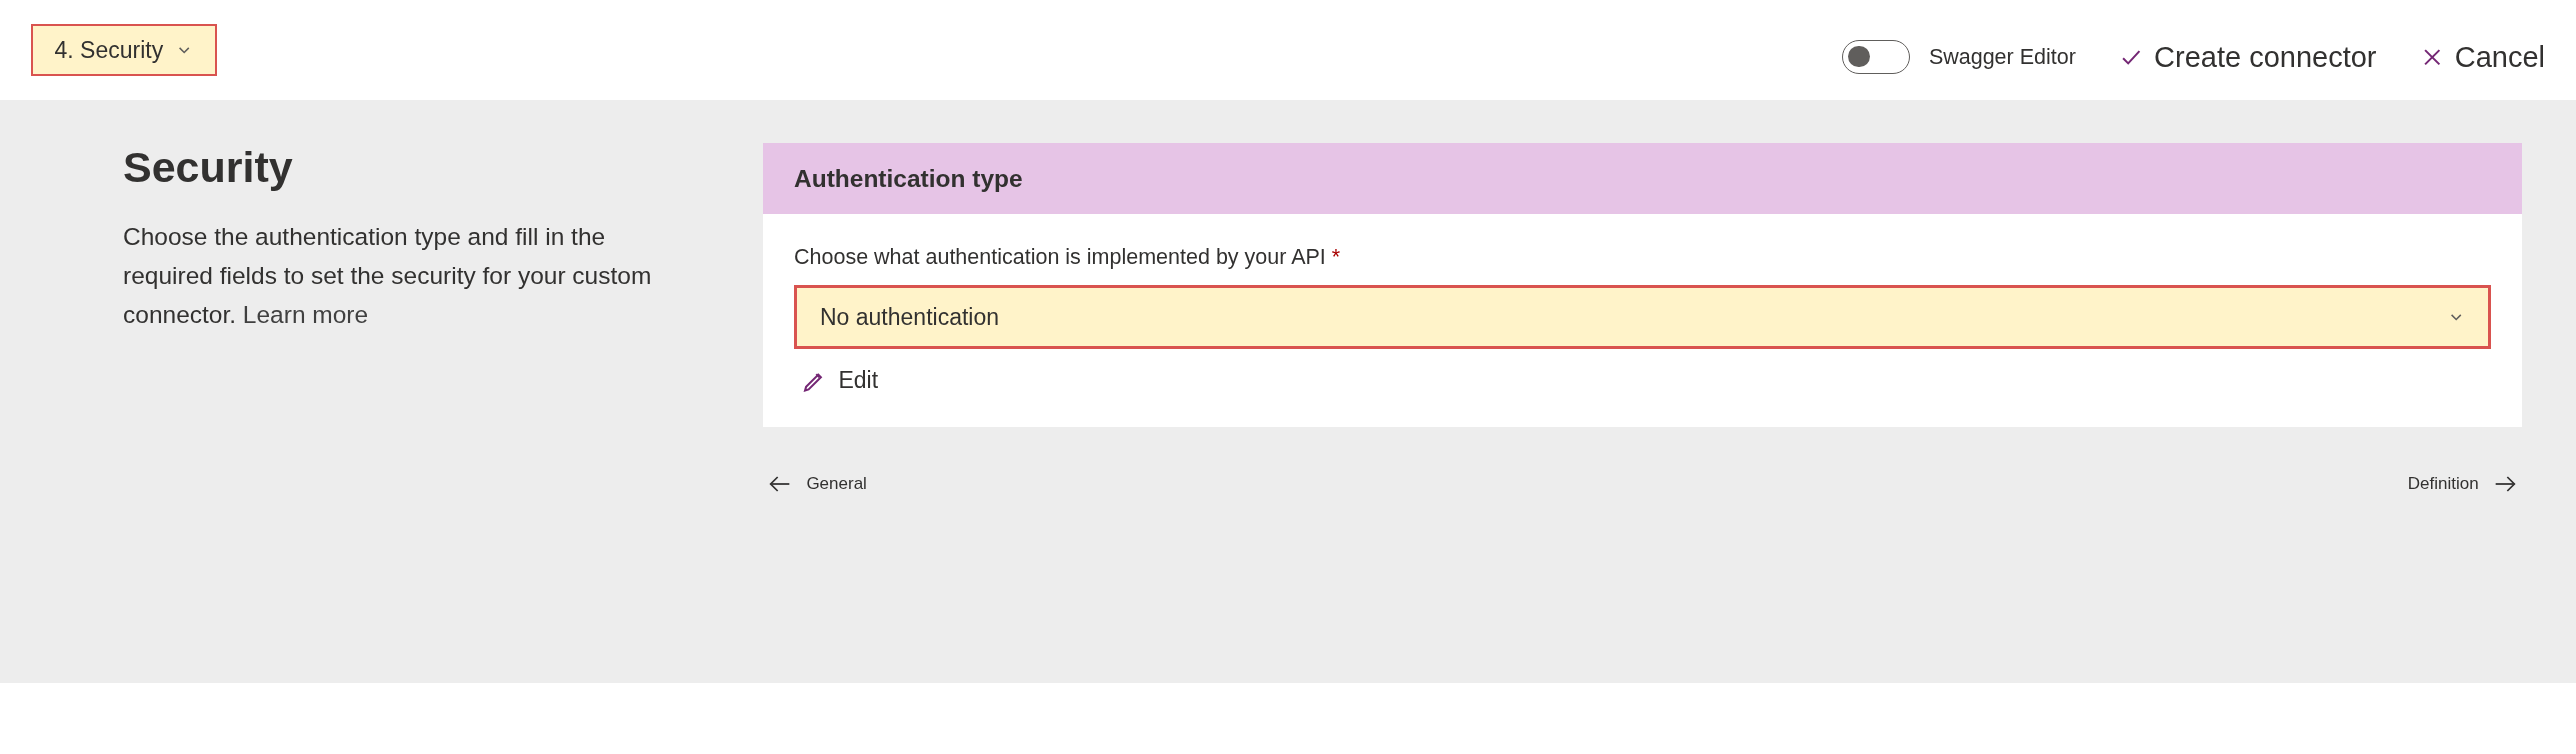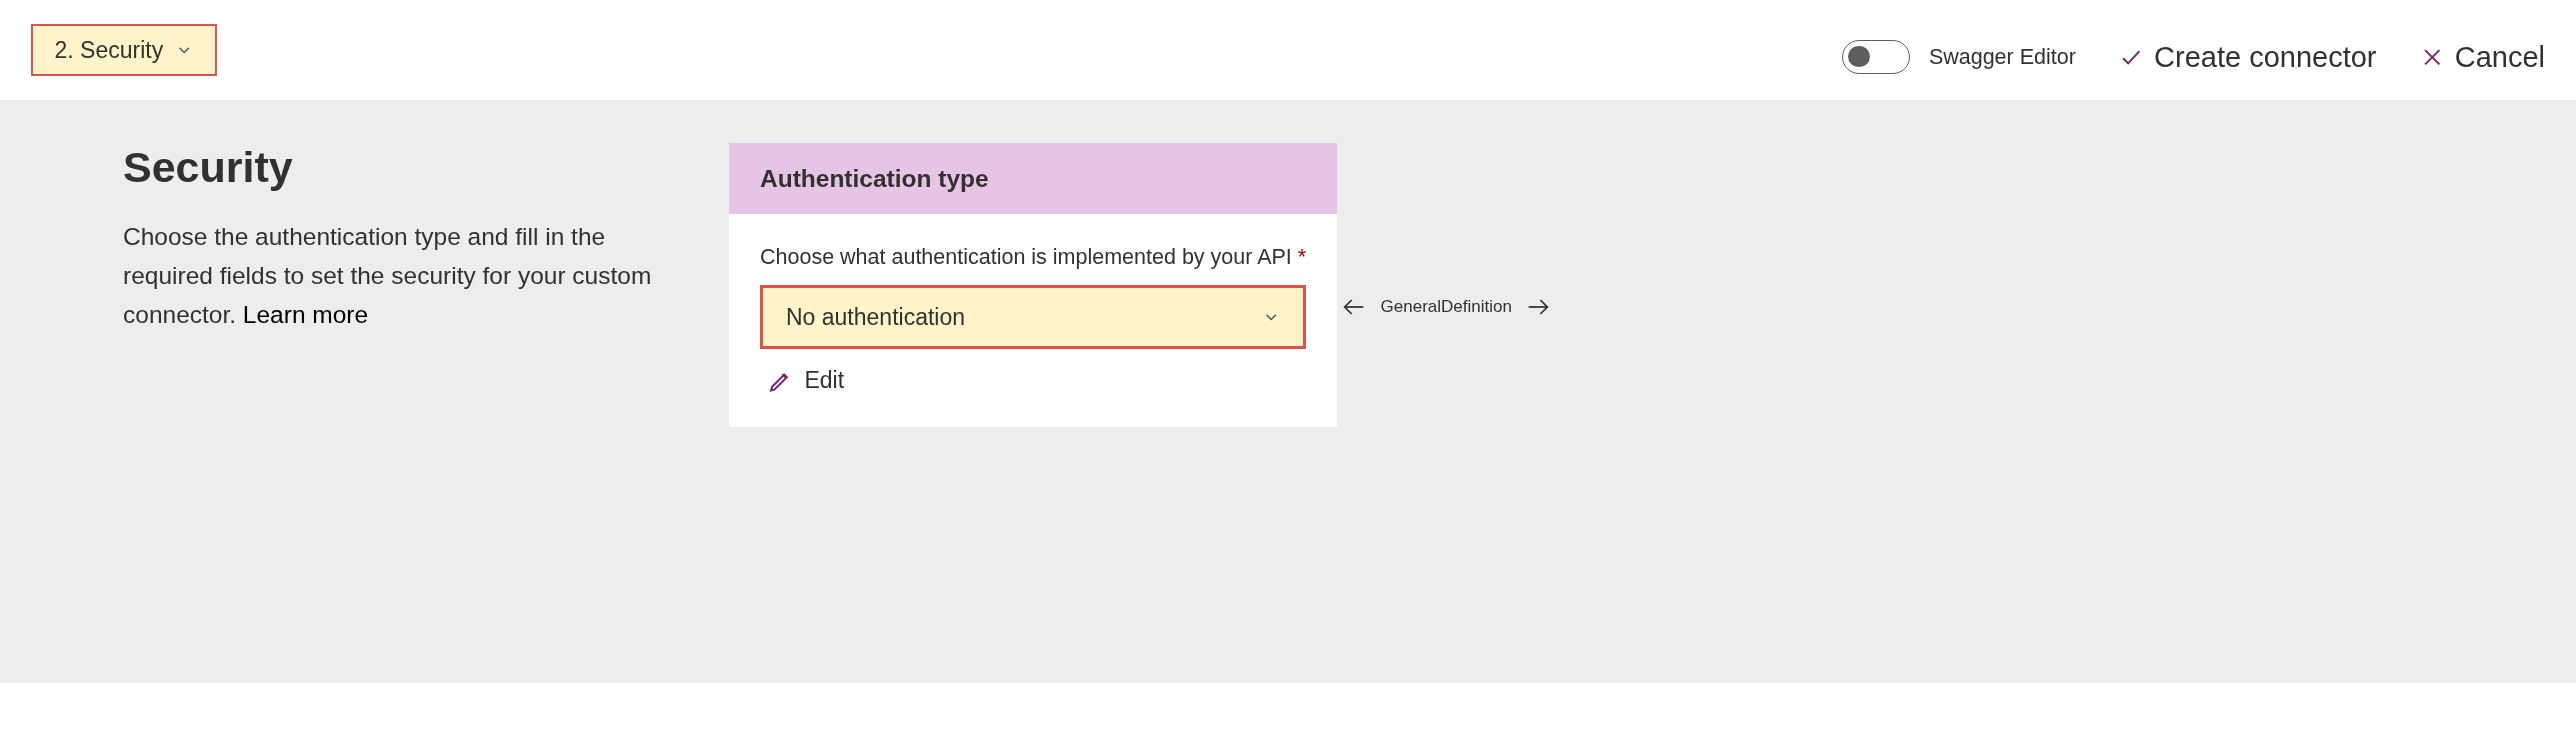--- a/index.html
+++ b/index.html
@@ -78,46 +78,46 @@
       fill: none;
       stroke-width: 2;
     }
     .main-area {
       background: #ededed;
       padding: 43px 54px 37px 54px;
       min-height: 583px;
     }
     .main-grid {
       display: flex;
-      gap: 61px;
+      gap: 95px;
       align-items: flex-start;
     }
     .left-col {
       flex: 0 0 614px;
       padding-left: 69px;
     }
     .page-heading {
       font-size: 43px;
       font-weight: 600;
       margin-bottom: 24.5px;
     }
     .page-desc {
       font-size: 24.5px;
       line-height: 1.6;
       color: #323130;
     }
     .learn-more {
-      color: #000000;
+      color: #404040;
       cursor: pointer;
       margin-top: 44px;
     }
     .right-col {
       flex: 1;
       display: flex;
-      flex-direction: row;
+      flex-direction: column;
     }
     .card-header {
       background: #e6c4e6;
       padding: 21.5px 31px;
       font-size: 24.5px;
       font-weight: 600;
       color: #323130;
     }
     .card-body {
       background: #fff;
@@ -178,21 +178,21 @@
       fill: none;
       stroke-width: 2;
     }
   </style>
 </head>
 <body>
 
 <div class="top-bar">
   <div class="top-left">
     <div class="step-dropdown">
-      <span>2. Security</span>
+      <span>4. Security</span>
       <svg class="chevron" viewBox="0 0 24 24">
           <polyline points="6 9 12 15 18 9"></polyline>
         </svg>
     </div>
   </div>
   <div class="top-right">
     <div class="toggle-switch">
       <div class="switch-track">
         <div class="switch-thumb"></div>
       </div>

